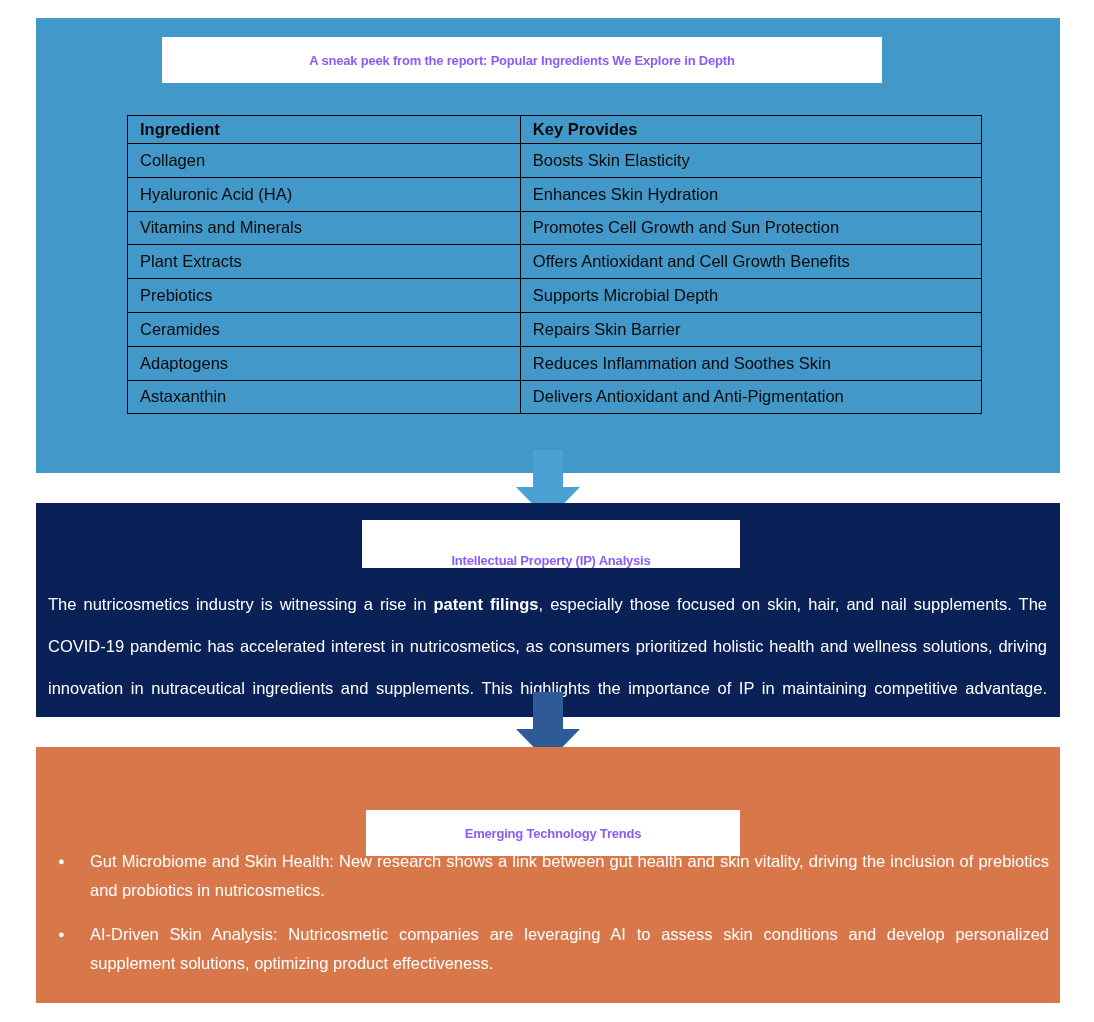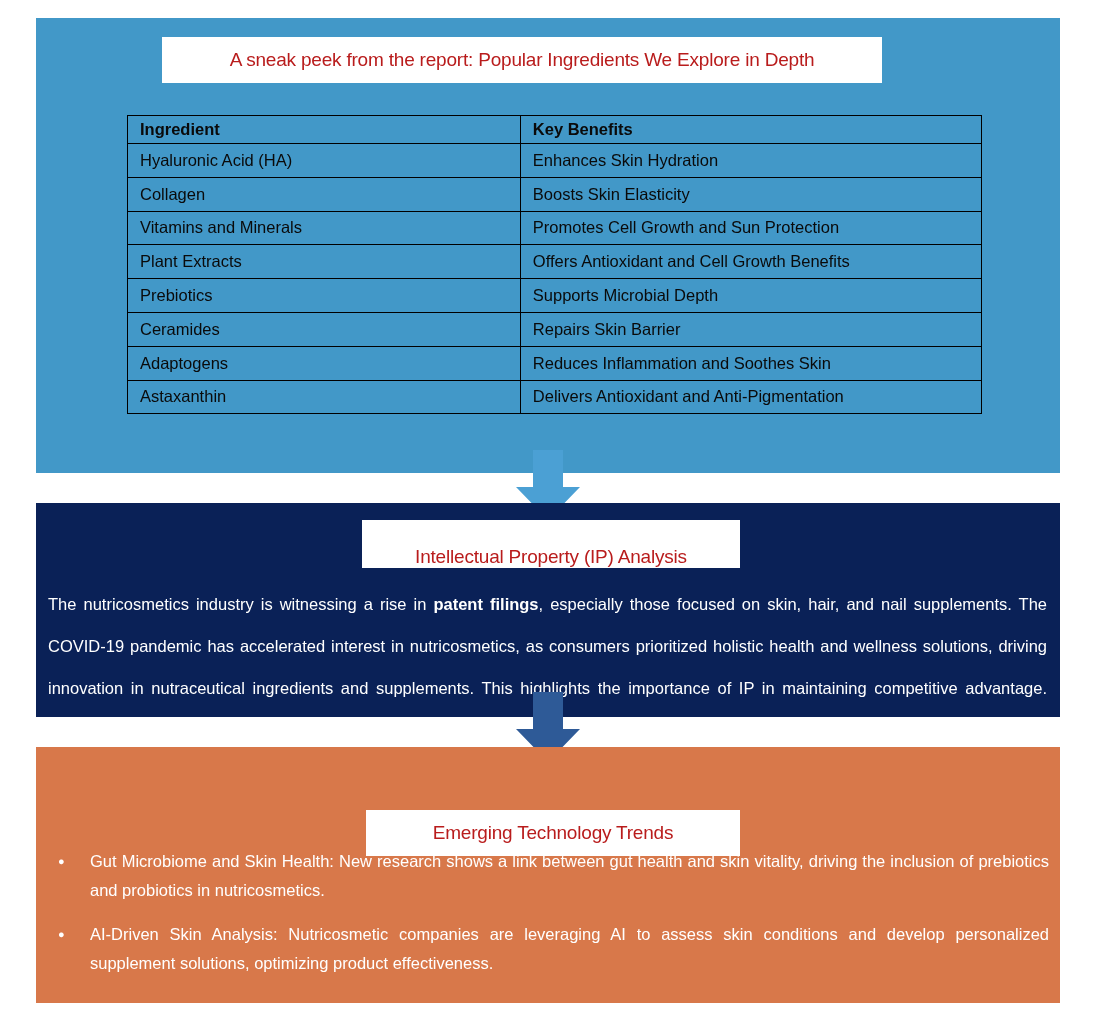--- a/index.html
+++ b/index.html
@@ -6,21 +6,21 @@
   html,body { background:#ffffff; }
   body { font-family:"Liberation Sans", sans-serif; }
   .page { position:relative; width:1094px; height:1022px; background:#ffffff; overflow:hidden; }
 
   .block { position:absolute; left:36px; width:1024px; }
   .sec-blue   { top:18px;  height:455px; background:var(--c-blue,#4298C8); }
   .sec-navy   { top:503px; height:214px; background:var(--c-navy,#0A2157); }
   .sec-orange { top:747px; height:256px; background:var(--c-orange,#D8784A); }
 
   .title-box { position:absolute; background:#ffffff; display:flex; align-items:center;
-               justify-content:center; font-weight:normal; font-size:19px; color:#b91c1c;
+               justify-content:center; font-weight:bold; font-size:13px; color:#8b5cf6;
                letter-spacing:-0.2px; }
   .tb1 { left:126px; top:19px;  width:720px; height:46px; }
   .tb2 { left:326px; top:17px;  width:378px; height:48px;align-items:flex-end; }
   .tb3 { left:330px; top:21px;  width:374px; height:46px;margin-top:42px; }
 
   .ing-table { position:absolute; left:91px; top:97px; width:855px; border-collapse:collapse;
                font-size:16.5px; color:#0a0a0a; table-layout:fixed; }
   .ing-table th, .ing-table td { border:1.6px solid #000000; text-align:left;
                padding:0 6px 0 12px; vertical-align:middle; }
   .ing-table th { font-weight:bold; height:28px; }
@@ -49,31 +49,31 @@
 <div class="page">
 
   <section class="block sec-blue">
     <div class="title-box tb1">
       <span>A sneak peek from the report: Popular Ingredients We Explore in Depth</span>
     </div>
     <table class="ing-table">
       <thead>
         <tr>
           <th class="col1">Ingredient</th>
-          <th>Key Benefits</th>
+          <th>Key Provides</th>
         </tr>
       </thead>
       <tbody>
           <tr>
+            <td class="col1">Collagen</td>
+            <td>Boosts Skin Elasticity</td>
+          </tr>
+          <tr>
             <td class="col1">Hyaluronic Acid (HA)</td>
             <td>Enhances Skin Hydration</td>
-          </tr>
-          <tr>
-            <td class="col1">Collagen</td>
-            <td>Boosts Skin Elasticity</td>
           </tr>
           <tr>
             <td class="col1">Vitamins and Minerals</td>
             <td>Promotes Cell Growth and Sun Protection</td>
           </tr>
           <tr>
             <td class="col1">Plant Extracts</td>
             <td>Offers Antioxidant and Cell Growth Benefits</td>
           </tr>
           <tr>

